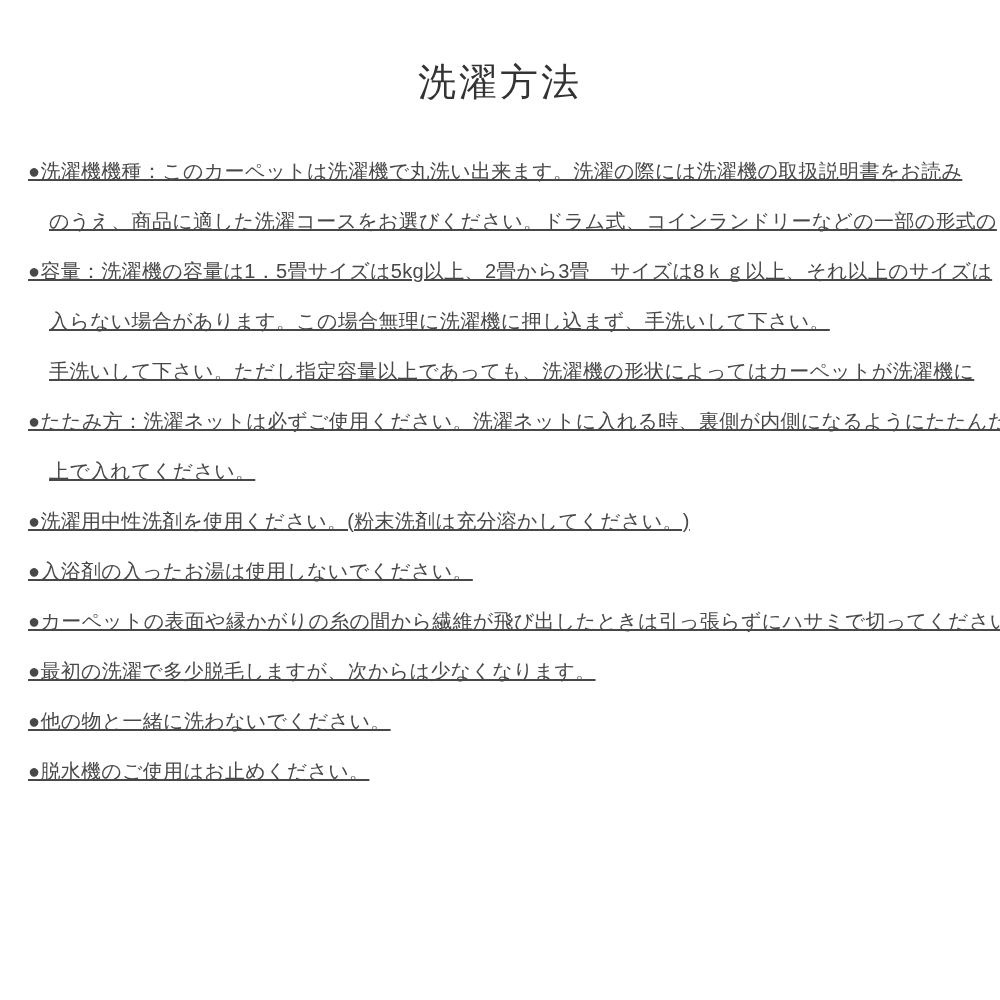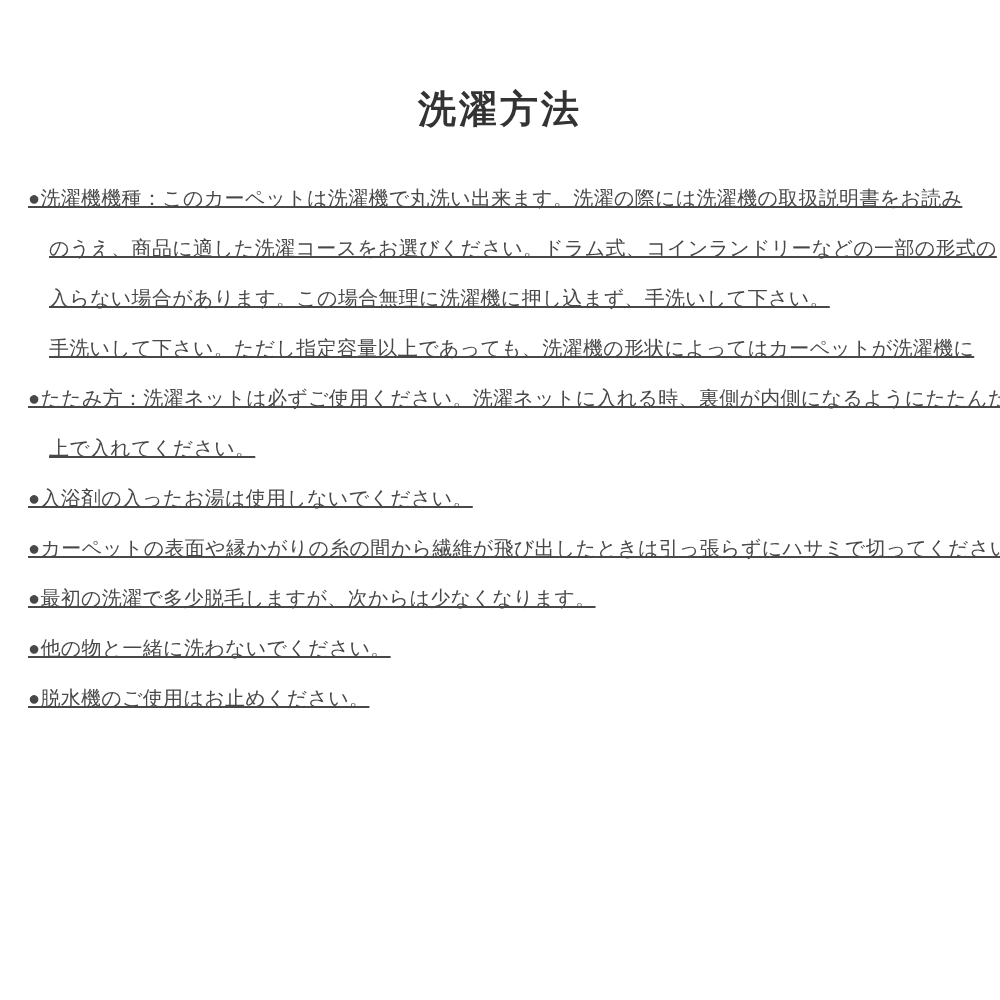--- a/index.html
+++ b/index.html
@@ -8,25 +8,25 @@
     background: #ffffff;
   }
   body {
     width: 1000px;
     height: 1000px;
     font-family: "Liberation Sans", "DejaVu Sans", sans-serif;
     color: #484848;
     overflow: hidden;
   }
   .doc-title {
-    padding-top: 84px;
+    padding-top: 57px;
     margin: 0 0 38px 0;
     text-align: center;
     font-size: 38px;
-    font-weight: bold;
+    font-weight: normal;
     letter-spacing: 3px;
     color: #333333;
   }
   .content {
     margin: 0 26px 0 28px;
     font-size: 20px;
   }
   .item {
     margin: 0;
     text-decoration: underline;
@@ -49,29 +49,33 @@
   <h1 class="doc-title">洗濯方法</h1>
 
   <div class="content">
 
     <div class="item">
       <div class="line">●洗濯機機種：このカーペットは洗濯機で丸洗い出来ます。洗濯の際には洗濯機の取扱説明書をお読み</div>
       <div class="line cont">のうえ、商品に適した洗濯コースをお選びください。ドラム式、コインランドリーなどの一部の形式の</div>
     </div>
 
     <div class="item">
+      <div class="line">●容量：洗濯機の容量は1．5畳サイズは5kg以上、2畳から3畳　サイズは8ｋｇ以上、それ以上のサイズは</div>
       <div class="line cont">入らない場合があります。この場合無理に洗濯機に押し込まず、手洗いして下さい。</div>
       <div class="line cont">手洗いして下さい。ただし指定容量以上であっても、洗濯機の形状によってはカーペットが洗濯機に</div>
     </div>
 
     <div class="item">
       <div class="line">●たたみ方：洗濯ネットは必ずご使用ください。洗濯ネットに入れる時、裏側が内側になるようにたたんだ</div>
       <div class="line cont">上で入れてください。</div>
     </div>
 
+    <div class="item">
+      <div class="line">●洗濯用中性洗剤を使用ください。(粉末洗剤は充分溶かしてください。)</div>
+    </div>
 
     <div class="item">
       <div class="line">●入浴剤の入ったお湯は使用しないでください。</div>
     </div>
 
 
     <div class="item">
       <div class="line">●カーペットの表面や縁かがりの糸の間から繊維が飛び出したときは引っ張らずにハサミで切ってください。</div>
     </div>
 

